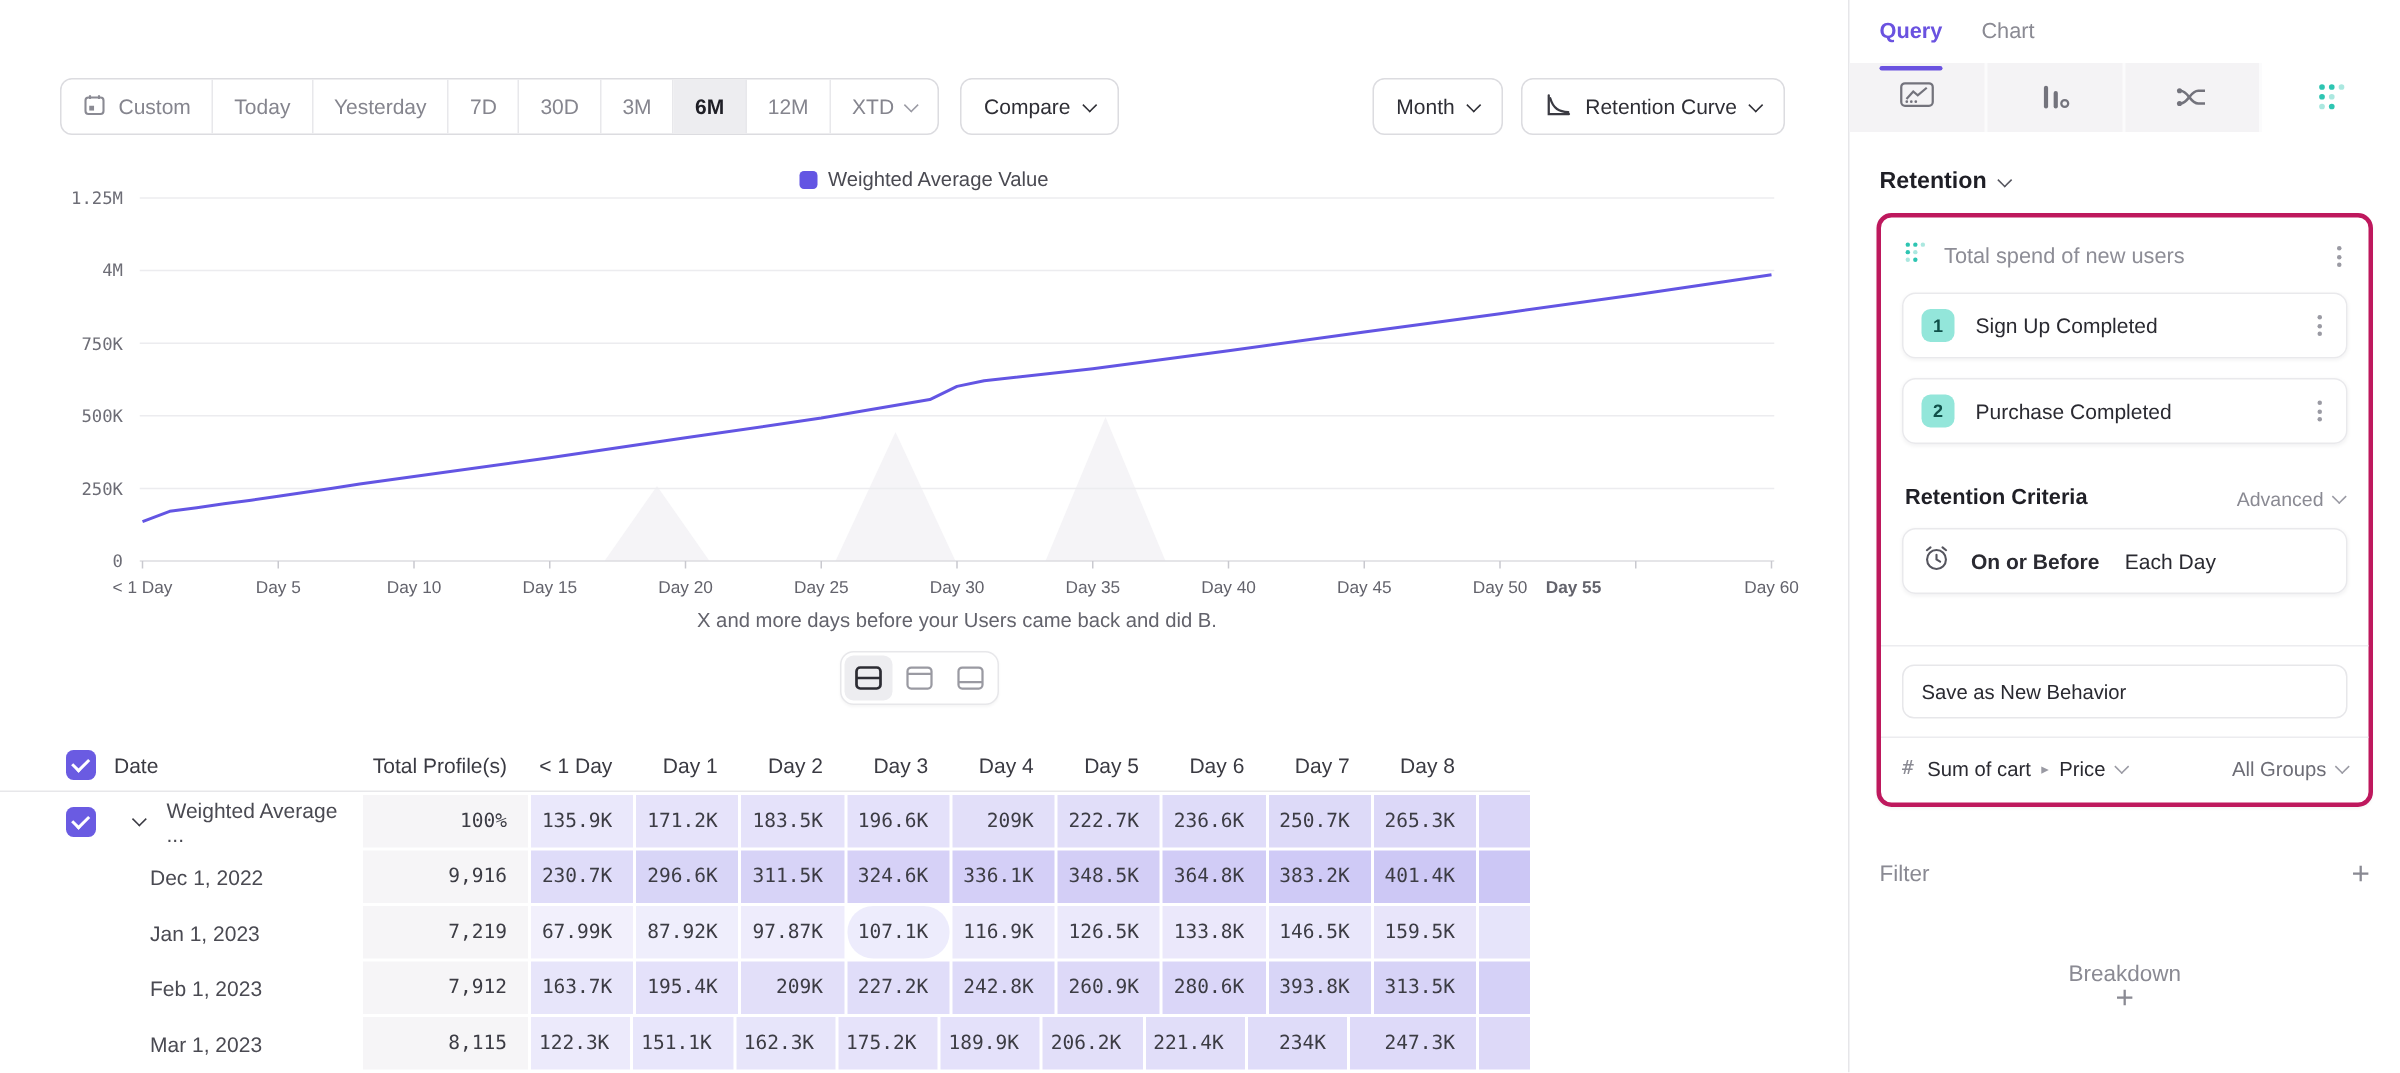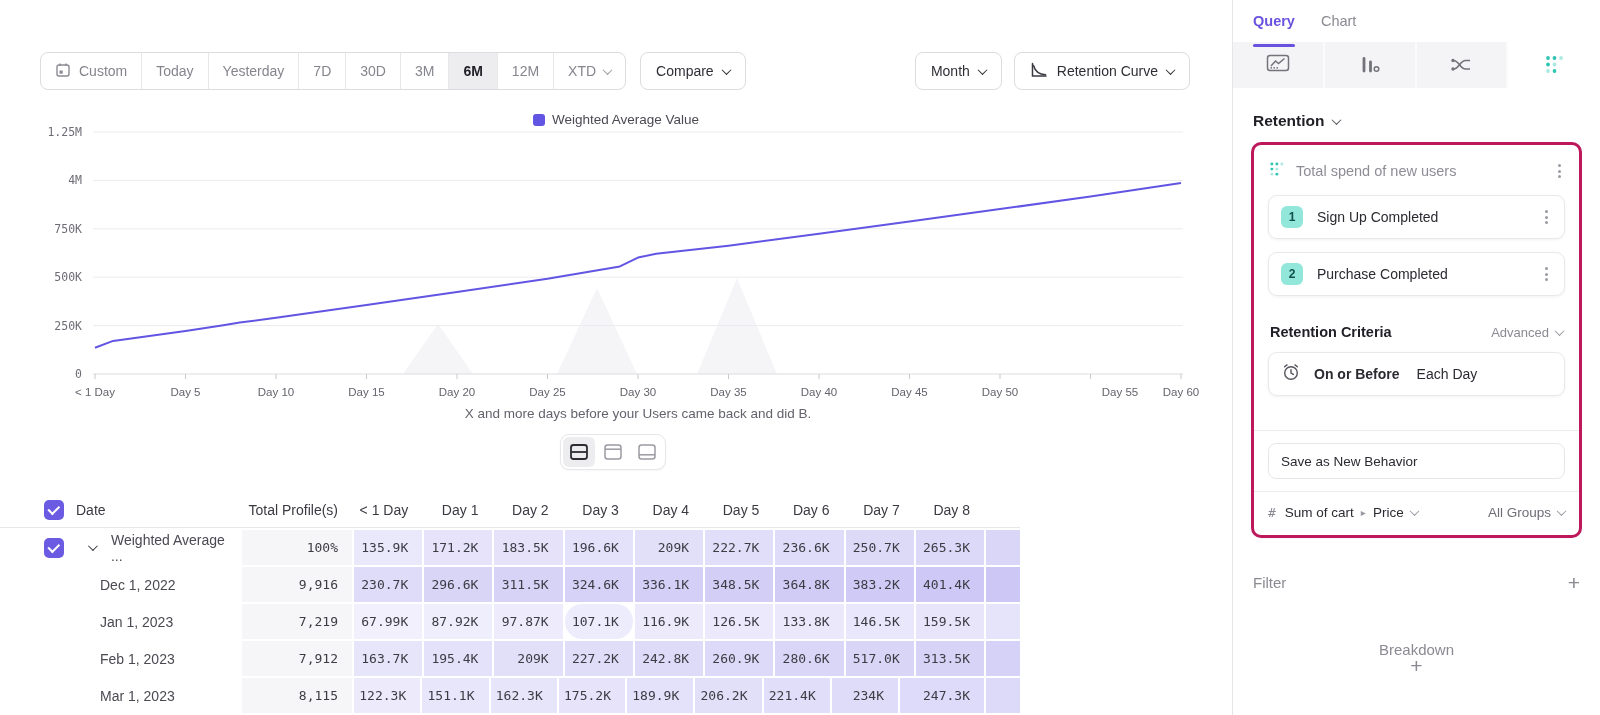--- a/index.html
+++ b/index.html
@@ -237,21 +237,21 @@
           <div class="xlabel" style="left: 47.5px;">Day 5</div>
           <div class="xlabel" style="left: 138px;">Day 10</div>
           <div class="xlabel" style="left: 228.5px;">Day 15</div>
           <div class="xlabel" style="left: 319px;">Day 20</div>
           <div class="xlabel" style="left: 409.5px;">Day 25</div>
           <div class="xlabel" style="left: 500px;">Day 30</div>
           <div class="xlabel" style="left: 590.5px;">Day 35</div>
           <div class="xlabel" style="left: 681px;">Day 40</div>
           <div class="xlabel" style="left: 771.5px;">Day 45</div>
           <div class="xlabel" style="left: 862px;">Day 50</div>
-          <div class="xlabel" style="left: 982px;">Day 55</div>
+          <div class="xlabel" style="left: 911px; font-weight: bold;">Day 55</div>
           <div class="xlabel" style="left: 1043px;">Day 60</div>
         </div>
     </div>
     <div class="caption">X and more days before your Users came back and did B.</div>
 
     <div class="layout-toggle">
       <div class="layout-btn active">
         <svg width="20" height="18" viewBox="0 0 20 18" fill="none" stroke="#2c2c33" stroke-width="1.8">
             <rect x="2" y="2" width="16" height="14" rx="2.5"></rect>
             <line x1="2" y1="9" x2="18" y2="9"></line>
@@ -345,21 +345,21 @@
               <span>Feb 1, 2023</span>
             </div>
             <div class="cell num total-cell">7,912</div>
             <div class="cell num" style="background: rgba(106, 91, 226, 0.16);">163.7K</div>
             <div class="cell num" style="background: rgba(106, 91, 226, 0.184);">195.4K</div>
             <div class="cell num" style="background: rgba(106, 91, 226, 0.196);">209K</div>
             <div class="cell num" style="background: rgba(106, 91, 226, 0.208);">227.2K</div>
             <div class="cell num" style="background: rgba(106, 91, 226, 0.22);">242.8K</div>
             <div class="cell num" style="background: rgba(106, 91, 226, 0.23);">260.9K</div>
             <div class="cell num" style="background: rgba(106, 91, 226, 0.247);">280.6K</div>
-            <div class="cell num" style="background: rgba(106, 91, 226, 0.26);">517.0K</div>
+            <div class="cell num" style="background: rgba(106, 91, 226, 0.26);">393.8K</div>
             <div class="cell num" style="background: rgba(106, 91, 226, 0.27);">313.5K</div>
             <div class="cell sliver" style="background: rgba(106, 91, 226, 0.282);"></div>
           </div>
           <div class="trow">
             <div class="cell date-cell">
               <span>Mar 1, 2023</span>
             </div>
             <div class="cell num total-cell">8,115</div>
             <div class="cell num" style="background: rgba(106, 91, 226, 0.13);">122.3K</div>
             <div class="cell num" style="background: rgba(106, 91, 226, 0.153);">151.1K</div>

